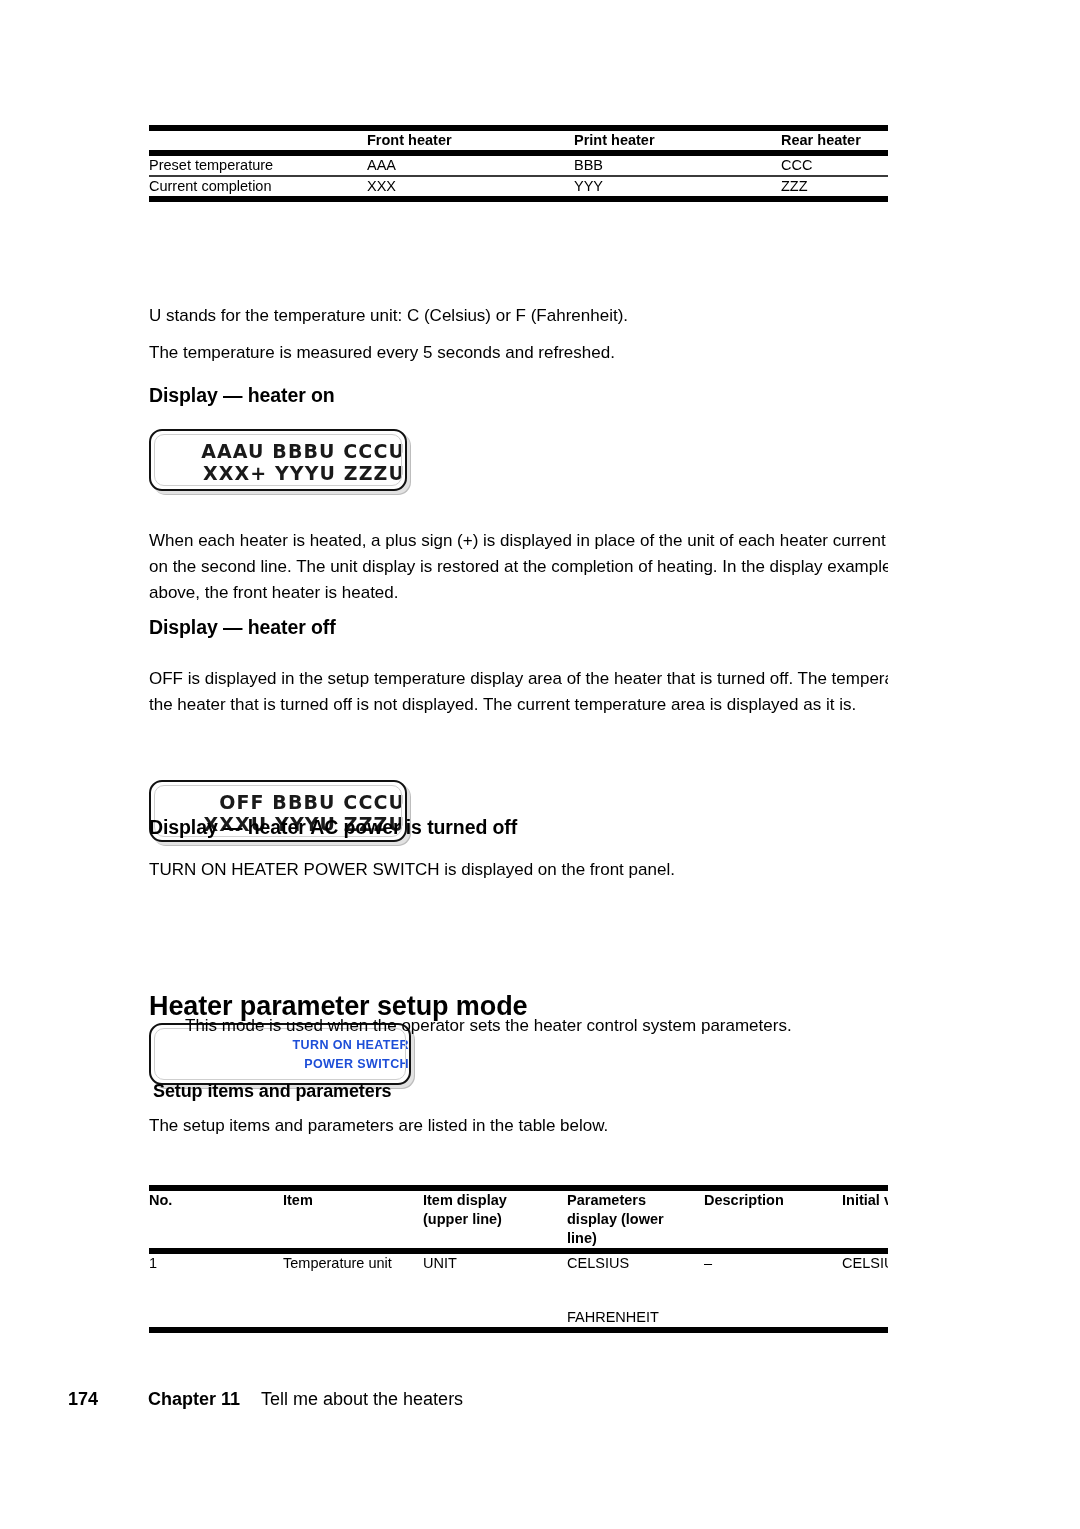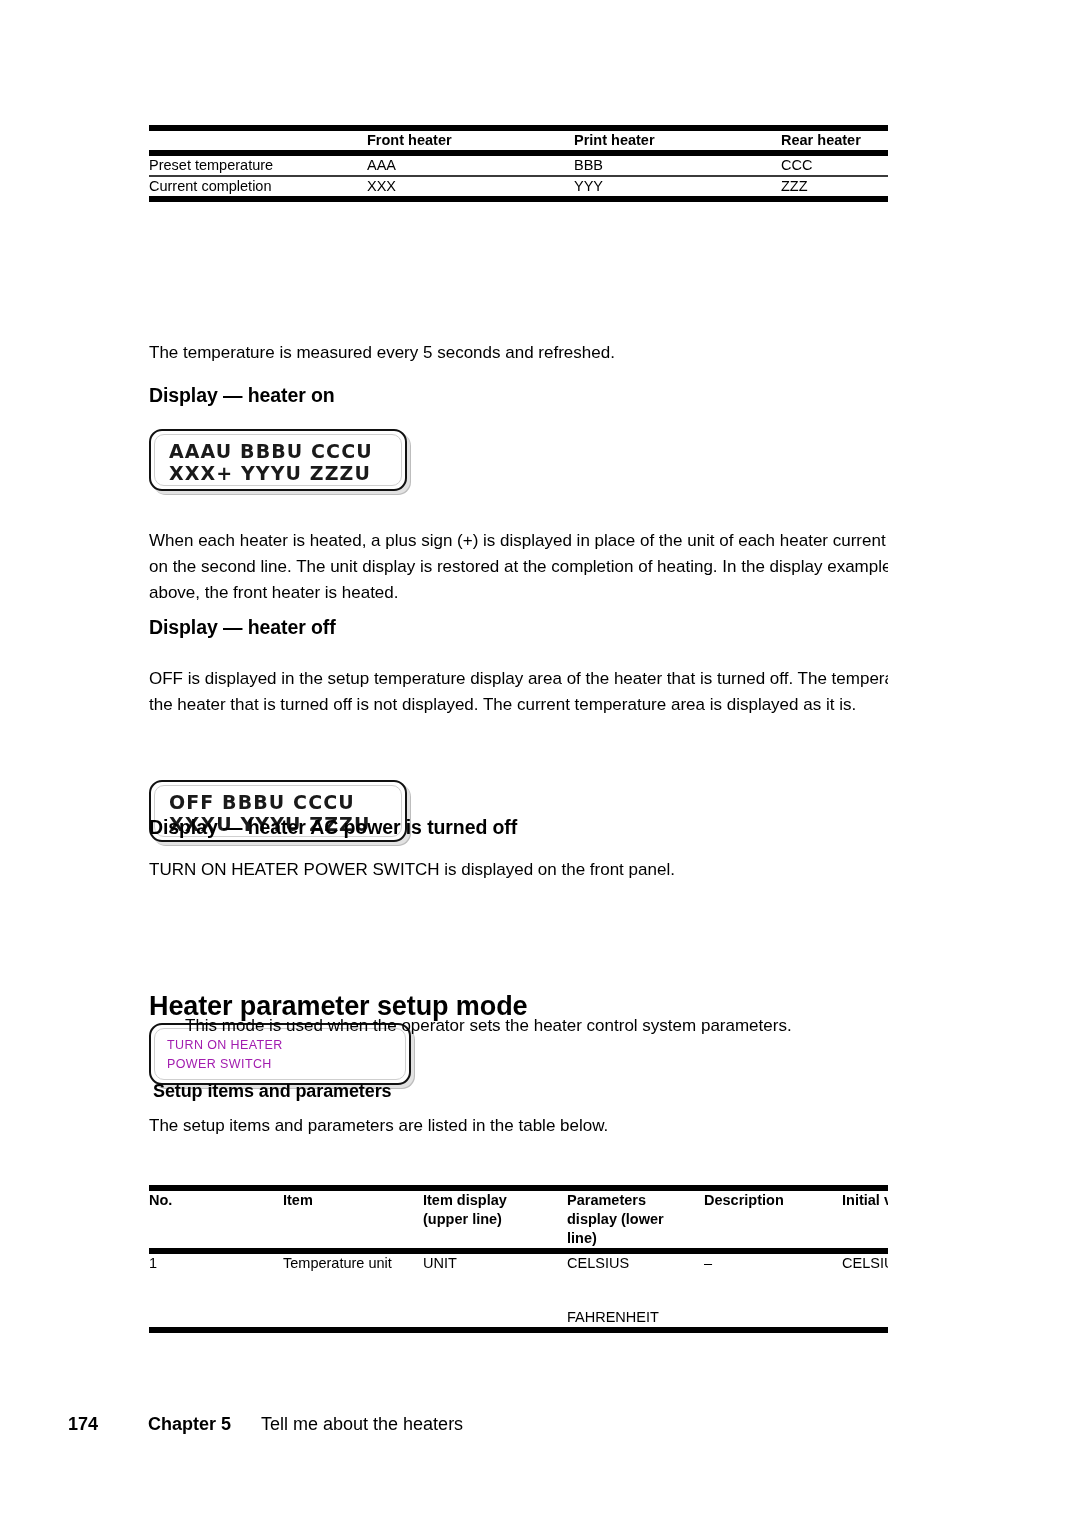--- a/index.html
+++ b/index.html
@@ -92,20 +92,21 @@
   h4.sub-title-sm {
     font-size: 18px;
     font-weight: bold;
     margin: 4px;
     letter-spacing: -0.1px;
   }
 
   
   .lcd-wrap {
     position: relative;
+    text-align: right;
   }
   .lcd {
     position: relative;
     box-sizing: border-box;
     background: #ffffff;
     border: 2.5px solid #111111;
     border-radius: 13px;
     box-shadow: 3px 3px 0 0 #e2e2e2, 4px 4px 0 0 #bdbdbd;
   }
   .lcd::after {
@@ -146,44 +147,43 @@
   }
 
   .lcd-c {
     width: 262px;
     height: 62px;
     padding: 11px 0 0 16px;
   }
   .lcd-c .lcd-line {
     font-family: "Liberation Sans", sans-serif;
     font-size: 12.5px;
-    font-weight: normal;
+    font-weight: bold;
     letter-spacing: 0.4px;
     line-height: 19px;
-    color: #a21caf;
+    color: #1d4ed8;
   }
 
   
   .footer {
     position: absolute;
     left: 68px;
     top: 1389px;
     width: 920px;
     font-size: 18px;
   }
   .footer-left {
     position: absolute;
     left: 0; top: 0;
     white-space: nowrap;
   }
   .footer-page {
     font-weight: bold;
     display: inline-block;
     width: 80px;
-    margin-top: 25px;
   }
   .footer-chapter {
     font-weight: bold;
     display: inline-block;
     width: 113px;
   }
   .footer-chaptitle {
     font-weight: normal;
   }
   .footer-right {
@@ -245,20 +245,23 @@
           <td class="td-cell">Current completion</td>
           <td class="td-cell">XXX</td>
           <td class="td-cell">YYY</td>
           <td class="td-cell">ZZZ</td>
         </tr>
       </tbody>
     </table>
     <div class="rule-thick"></div>
   </div>
 
+  <div class="content" style="top:303px;">
+    <p class="para">U stands for the temperature unit: C (Celsius) or F (Fahrenheit).</p>
+  </div>
   <div class="content" style="top:340px;">
     <p class="para">The temperature is measured every 5 seconds and refreshed.</p>
   </div>
 
   <div class="content" style="top:384px;">
     <h3 class="sub-title">Display — heater on</h3>
   </div>
 
   <div class="content lcd-wrap" style="top:429px;">
     <div class="lcd lcd-a">
@@ -369,18 +372,18 @@
           <td class="td-cell">–</td>
           <td class="td-cell">CELSIUS</td>
         </tr>
       </tbody>
     </table>
     <div class="rule-thick"></div>
   </div>
 
   <div class="footer">
     <div class="footer-left">
-      <span class="footer-page">174</span><span class="footer-chapter">Chapter 5</span><span class="footer-chaptitle">Tell me about the heaters</span>
+      <span class="footer-page">174</span><span class="footer-chapter">Chapter 11</span><span class="footer-chaptitle">Tell me about the heaters</span>
     </div>
     <div class="footer-right">TURN</div>
   </div>
 
 </div>
 
 </body></html>

